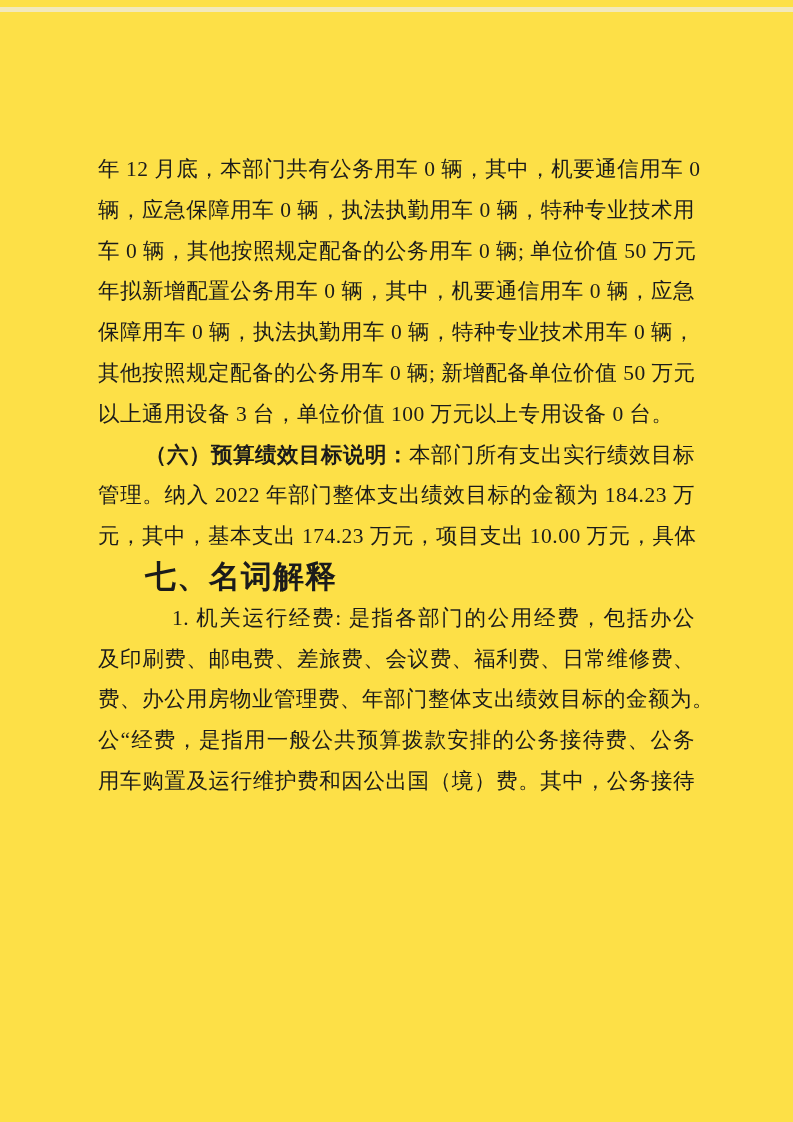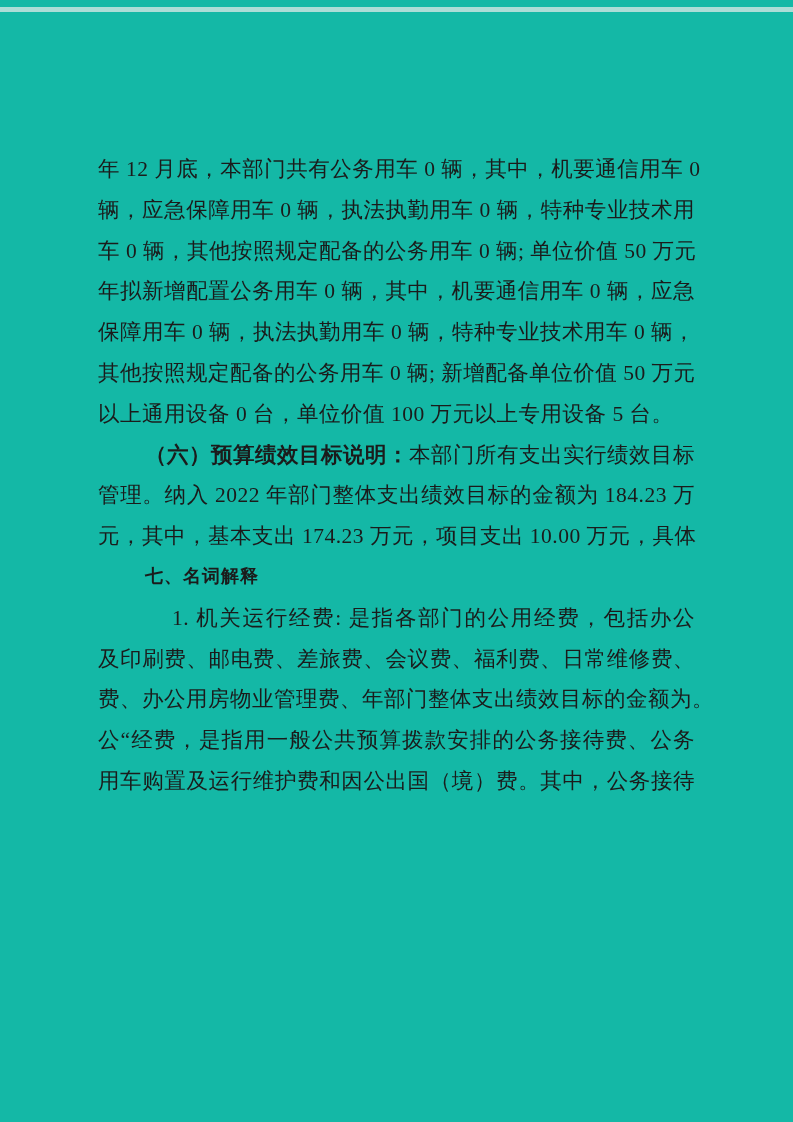--- a/index.html
+++ b/index.html
@@ -6,21 +6,21 @@
   html, body {
     width: 793px; height: 1122px;
     background: #fdfdfd;
     font-family: "Liberation Serif", "DejaVu Serif", serif;
     color: #1b1b1b;
     overflow: hidden;
   }
   .page {
     position: relative;
     width: 793px; height: 1122px;
-    background: #14b8a6;
+    background: #fde047;
     overflow: hidden;
   }
   
   .scan-artifact {
     position: absolute;
     left: 0; top: 7px;
     width: 100%; height: 5px;
     background: #ededed;
     opacity: .7;
   }
@@ -42,23 +42,23 @@
   }
   .line.end {
     text-align-last: left;
   }
   .indent-2 { text-indent: 47px; }
   .indent-4 { text-indent: 74px; }
   .b { font-weight: bold; }
   .heading {
     height: 40.8px;
     line-height: 40.8px;
-    font-size: 18px;
+    font-size: 31px;
     font-weight: bold;
-    font-family: Liberation Mono, monospace;
+    font-family: Liberation Serif, serif;
     text-indent: 47px;
     letter-spacing: 1px;
     white-space: nowrap;
   }
 </style>
 </head>
 <body>
 
 <div class="page">
 
@@ -66,21 +66,21 @@
 
   <div class="doc-body">
 
     <div>
       <div class="line">年 12 月底，本部门共有公务用车 0 辆，其中，机要通信用车 0</div>
       <div class="line">辆，应急保障用车 0 辆，执法执勤用车 0 辆，特种专业技术用</div>
       <div class="line">车 0 辆，其他按照规定配备的公务用车 0 辆; 单位价值 50 万元</div>
       <div class="line">年拟新增配置公务用车 0 辆，其中，机要通信用车 0 辆，应急</div>
       <div class="line">保障用车 0 辆，执法执勤用车 0 辆，特种专业技术用车 0 辆，</div>
       <div class="line">其他按照规定配备的公务用车 0 辆; 新增配备单位价值 50 万元</div>
-      <div class="line end">以上通用设备 0 台，单位价值 100 万元以上专用设备 5 台。</div>
+      <div class="line end">以上通用设备 3 台，单位价值 100 万元以上专用设备 0 台。</div>
     </div>
 
     <div>
       <div class="line indent-2">
         <span class="b">（六）预算绩效目标说明：</span><span>本部门所有支出实行绩效目标</span>
       </div>
       <div class="line">管理。纳入 2022 年部门整体支出绩效目标的金额为 184.23 万</div>
       <div class="line">元，其中，基本支出 174.23 万元，项目支出 10.00 万元，具体</div>
     </div>
 

